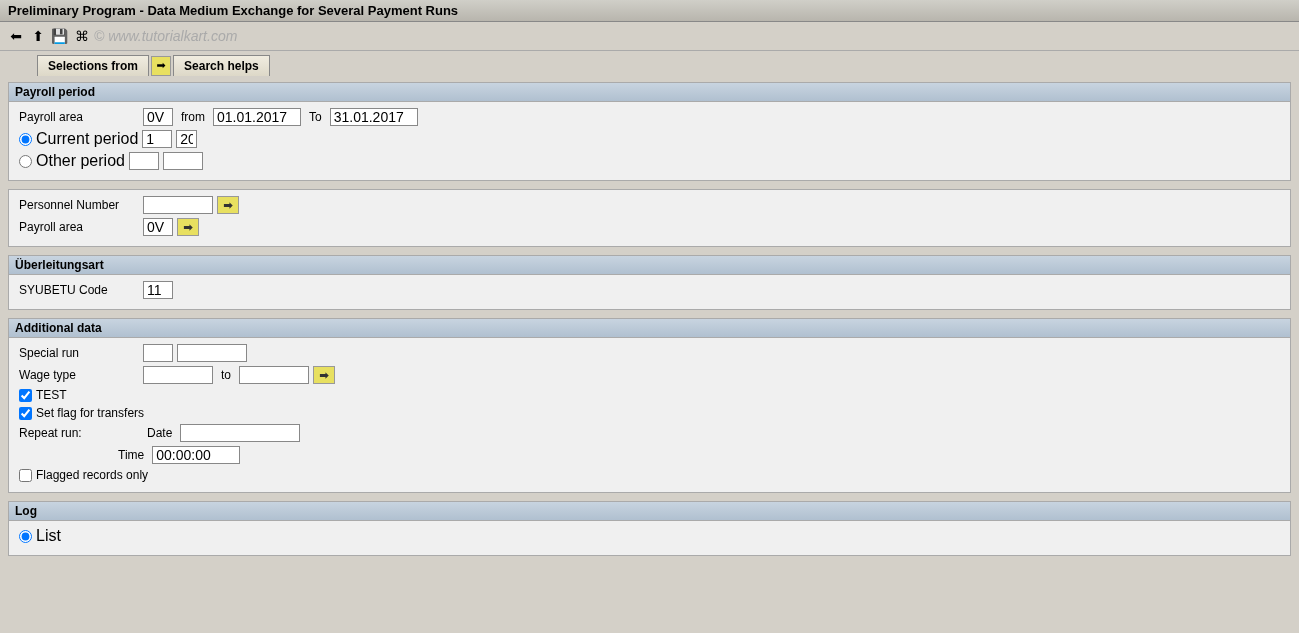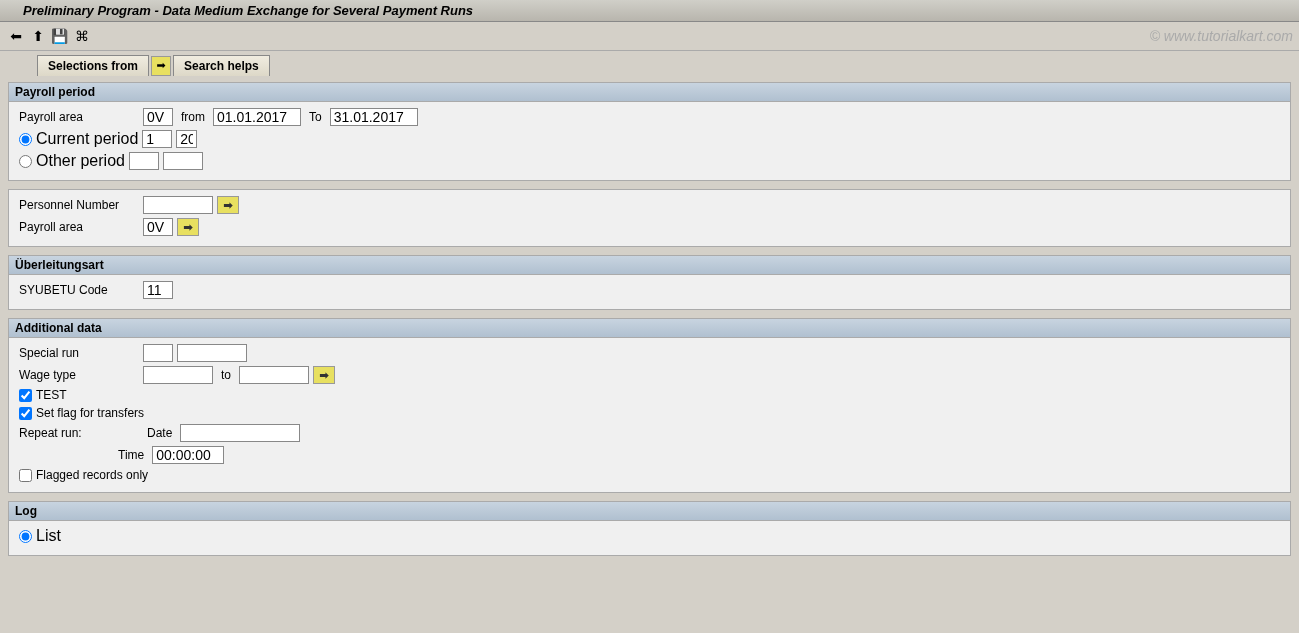--- a/index.html
+++ b/index.html
@@ -7,23 +7,22 @@
       font-family: Arial, Helvetica, sans-serif;
       font-size: 12px;
       background-color: #d4d0c8;
       color: #000;
       width: 1299px;
       min-height: 633px;
     }
     .title-bar {
       background: linear-gradient(to bottom, #d0cfc8, #b8b5ad);
       border-bottom: 1px solid #888;
-      padding: 3px 23px;
-      font-weight: bold;
-      font-style: italic;
+      padding: 3px 8px;
+      font-weight: bold;
       font-size: 13px;
       color: #000;
     }
     .toolbar {
       background: #d4d0c8;
       padding: 4px 6px;
       display: flex;
       align-items: center;
       gap: 2px;
       border-bottom: 1px solid #aaa;
@@ -32,21 +31,21 @@
       width: 20px;
       height: 20px;
       display: flex;
       align-items: center;
       justify-content: center;
       cursor: pointer;
       font-size: 14px;
     }
     .toolbar-watermark {
       flex: 1;
-      text-align: right;
+      text-align: left;
       color: #aaa;
       font-size: 14px;
       font-style: italic;
     }
     .tab-bar {
       display: flex;
       padding: 4px 8px 0 4px;
       background: #d4d0c8;
       gap: 2px;
       align-items: center;
@@ -263,21 +262,21 @@
       </div>
 
       <div class="form-row">
         <span class="form-label">Repeat run:</span>
         <span class="text-between">Date</span>
         <input class="input-field input-xl" type="text" style="">
       </div>
 
       <div class="form-row indent-time" style="margin-left: 95px;">
         <span class="text-between">Time</span>
-        <input class="input-field" type="text" style="width: 72px;" value="00:00:00">
+        <input class="input-field" type="text" style="width: 88px;" value="00:00:00">
       </div>
 
       <div class="checkbox-row">
         <input type="checkbox" style="">
         <span class="checkbox-label">Flagged records only</span>
       </div>
     </div>
   </div>
 
   <div class="section">

